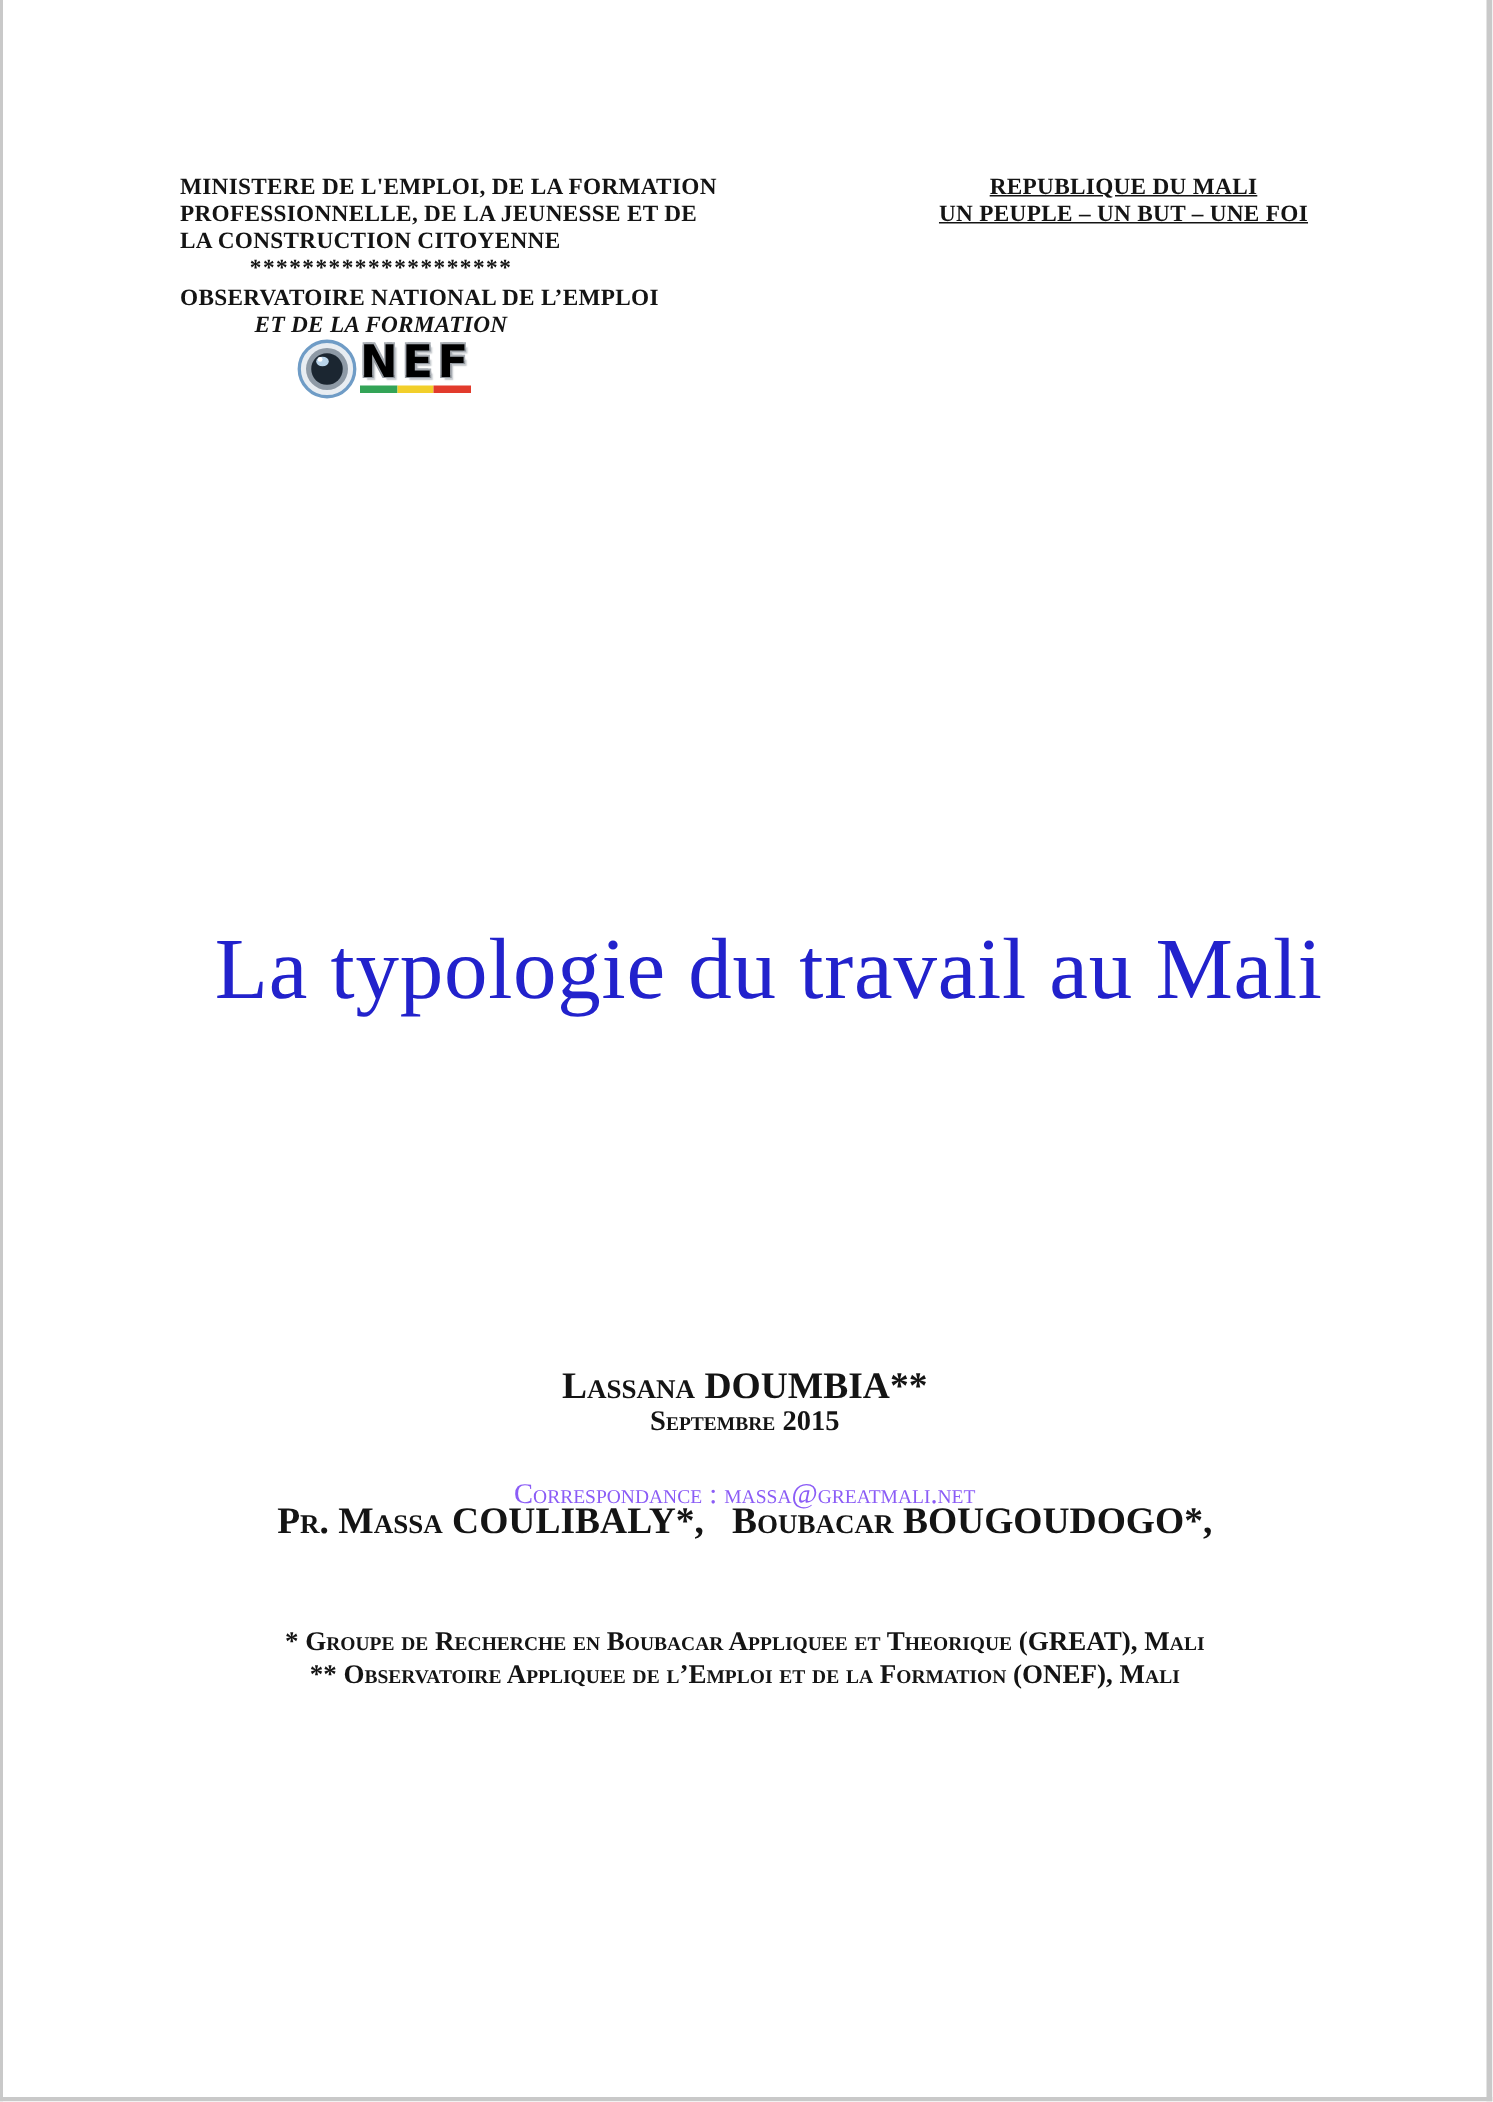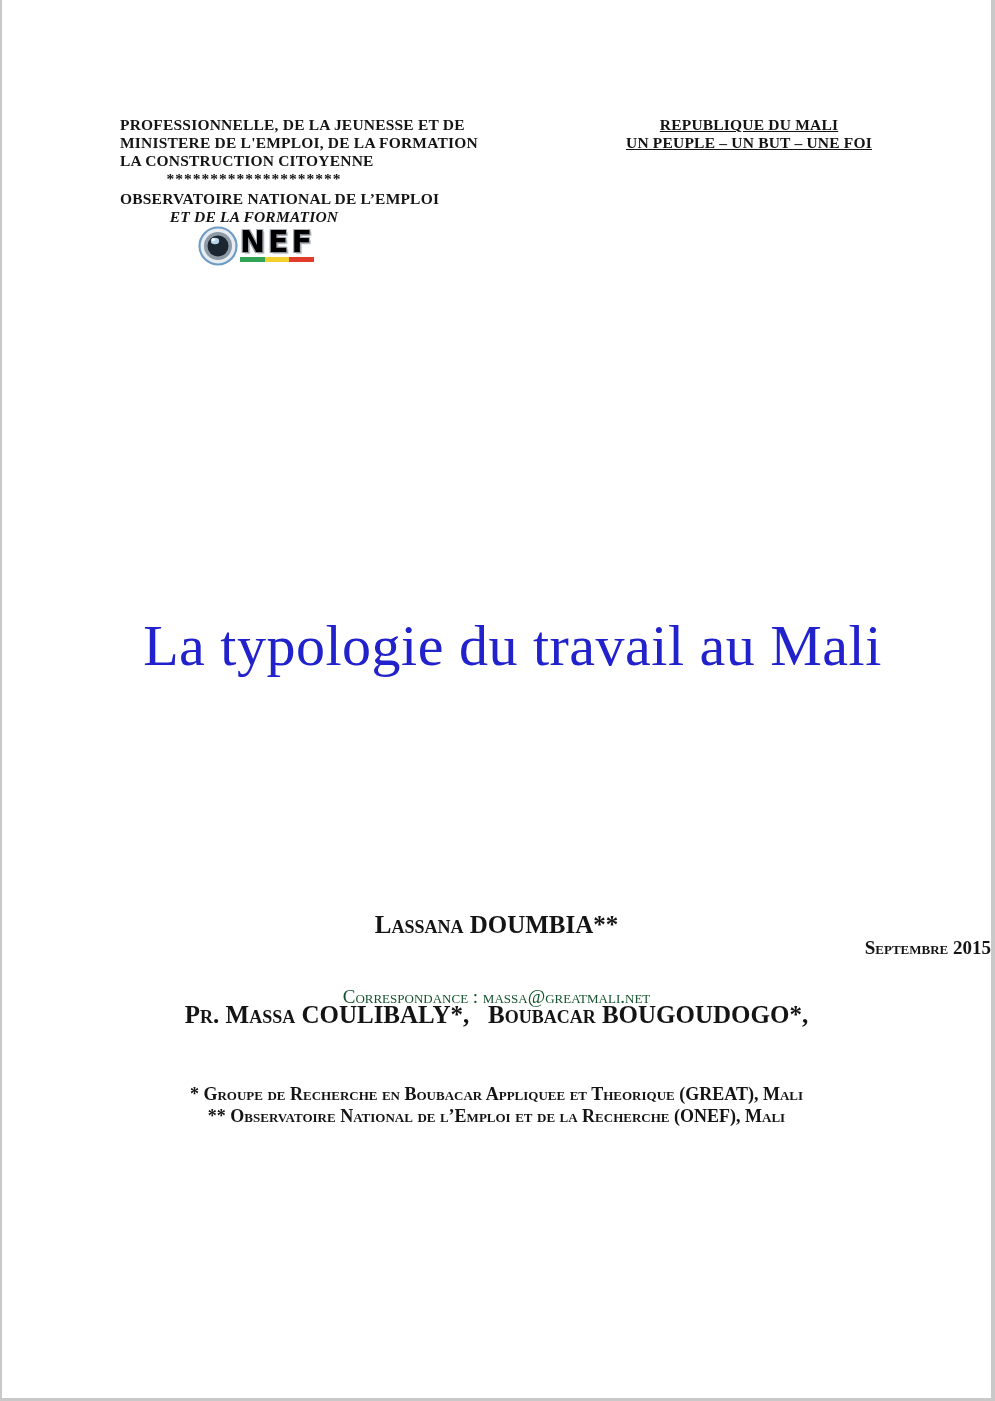--- a/index.html
+++ b/index.html
@@ -104,34 +104,34 @@
     font-weight: bold;
     font-size: 25px;
     line-height: 30px;
     white-space: pre-wrap;
   }
   .publication-date {
     position: absolute;
     top: 937px;
     left: 0;
     width: 100%;
-    text-align: right;
+    text-align: center;
     font-variant: small-caps;
     font-weight: bold;
     font-size: 19px;
   }
   .correspondence-line {
     position: absolute;
     top: 986px;
     left: 0;
     width: 100%;
     text-align: center;
     font-variant: small-caps;
     font-size: 19px;
-    color: #14532d;
+    color: #8b5cf6;
   }
 
   
   .footnotes-block {
     position: absolute;
     top: 1083px;
     left: 0;
     width: 100%;
     text-align: center;
     font-variant: small-caps;
@@ -139,22 +139,22 @@
     font-size: 18px;
     line-height: 22px;
   }
 </style>
 </head>
 <body>
 
 <div class="page">
 
   <div class="masthead-left">
+    <div>MINISTERE DE L'EMPLOI, DE LA FORMATION</div>
     <div>PROFESSIONNELLE, DE LA JEUNESSE ET DE</div>
-    <div>MINISTERE DE L'EMPLOI, DE LA FORMATION</div>
     <div>LA CONSTRUCTION CITOYENNE</div>
     <div class="separator-line">********************</div>
     <div class="org-block">
       <div>OBSERVATOIRE NATIONAL DE L’EMPLOI</div>
       <div class="org-line-2">ET DE LA FORMATION</div>
     </div>
   </div>
 
   <div class="masthead-right">
     <div>REPUBLIQUE DU MALI</div>
@@ -185,16 +185,16 @@
     <div>Lassana DOUMBIA**</div>
     <div>Pr. Massa COULIBALY*,&nbsp;&nbsp; Boubacar BOUGOUDOGO*,</div>
   </div>
 
   <div class="publication-date">Septembre 2015</div>
 
   <div class="correspondence-line">Correspondance : massa@greatmali.net</div>
 
   <div class="footnotes-block">
     <div>* Groupe de Recherche en Boubacar Appliquee et Theorique (GREAT), Mali</div>
-    <div>** Observatoire National de l’Emploi et de la Recherche (ONEF), Mali</div>
+    <div>** Observatoire Appliquee de l’Emploi et de la Formation (ONEF), Mali</div>
   </div>
 
 </div>
 
 </body></html>

